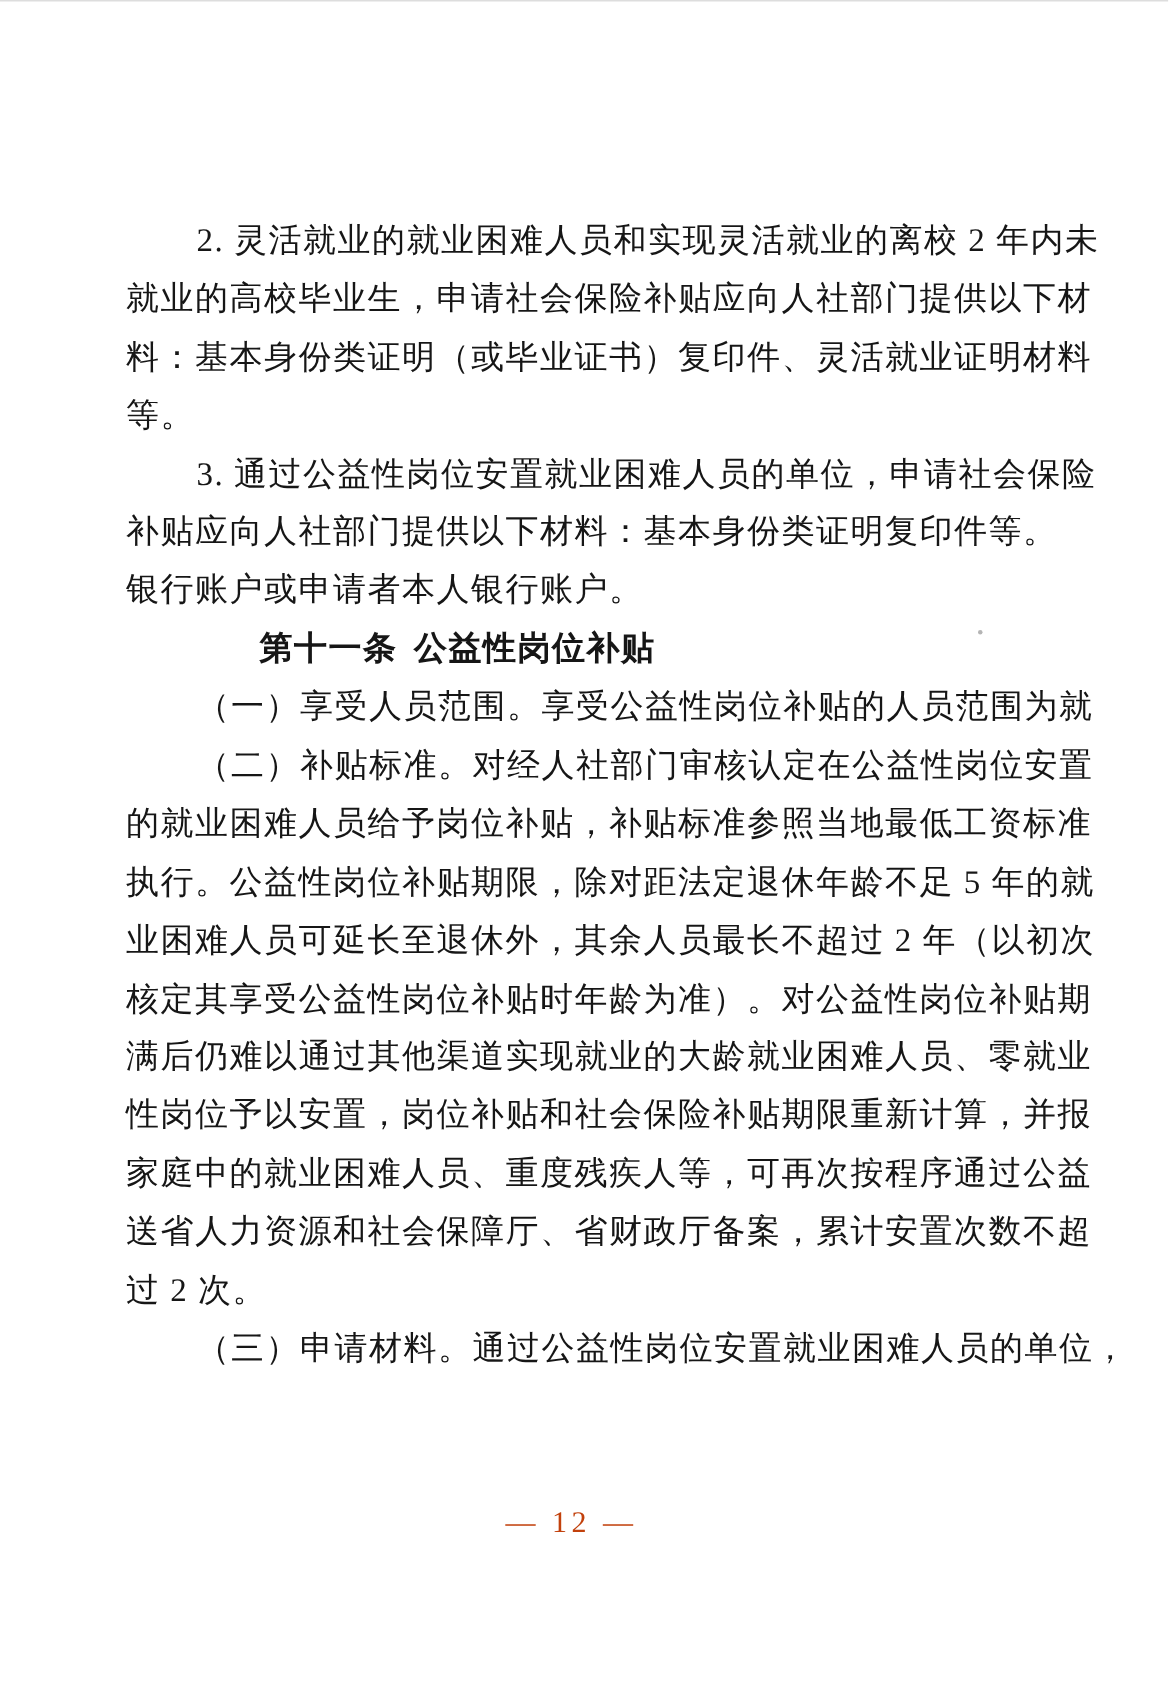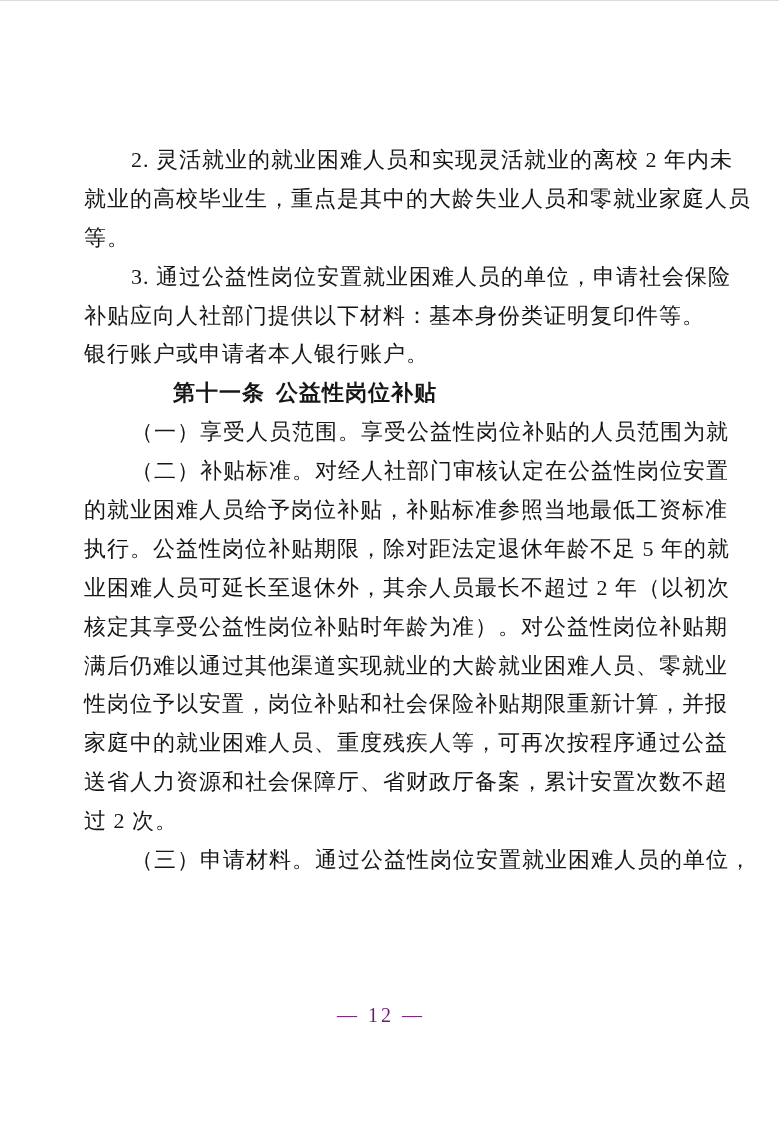--- a/index.html
+++ b/index.html
@@ -62,33 +62,34 @@
   .pageno {
     position: absolute;
     left: 0;
     right: 17px;
     top: 998px;
     height: 34px;
     line-height: 34px;
     text-align: center;
     font-size: 20px;
     letter-spacing: 3px;
-    color: #701a75;
+    color: #c2410c;
   }
 </style>
 </head>
 <body>
 
 <div class="page">
   <div class="scan-edge-line"></div>
   <div class="scan-artifact-dot"></div>
 
   <div class="textblock">
     <div class="ln ind fill">2. 灵活就业的就业困难人员和实现灵活就业的离校 2 年内未</div>
-    <div class="ln fill">就业的高校毕业生，重点是其中的大龄失业人员和零就业家庭人员</div>
+    <div class="ln fill">就业的高校毕业生，申请社会保险补贴应向人社部门提供以下材</div>
+    <div class="ln fill">料：基本身份类证明（或毕业证书）复印件、灵活就业证明材料</div>
     <div class="ln">等。</div>
     <div class="ln ind fill">3. 通过公益性岗位安置就业困难人员的单位，申请社会保险</div>
     <div class="ln">补贴应向人社部门提供以下材料：基本身份类证明复印件等。</div>
     <div class="ln">银行账户或申请者本人银行账户。</div>
     <div class="ln ind heading">
       <span class="b">第十一条</span><span class="r">公益性岗位补贴</span>
     </div>
     <div class="ln ind fill">（一）享受人员范围。享受公益性岗位补贴的人员范围为就</div>
     <div class="ln ind fill">（二）补贴标准。对经人社部门审核认定在公益性岗位安置</div>
     <div class="ln fill">的就业困难人员给予岗位补贴，补贴标准参照当地最低工资标准</div>

